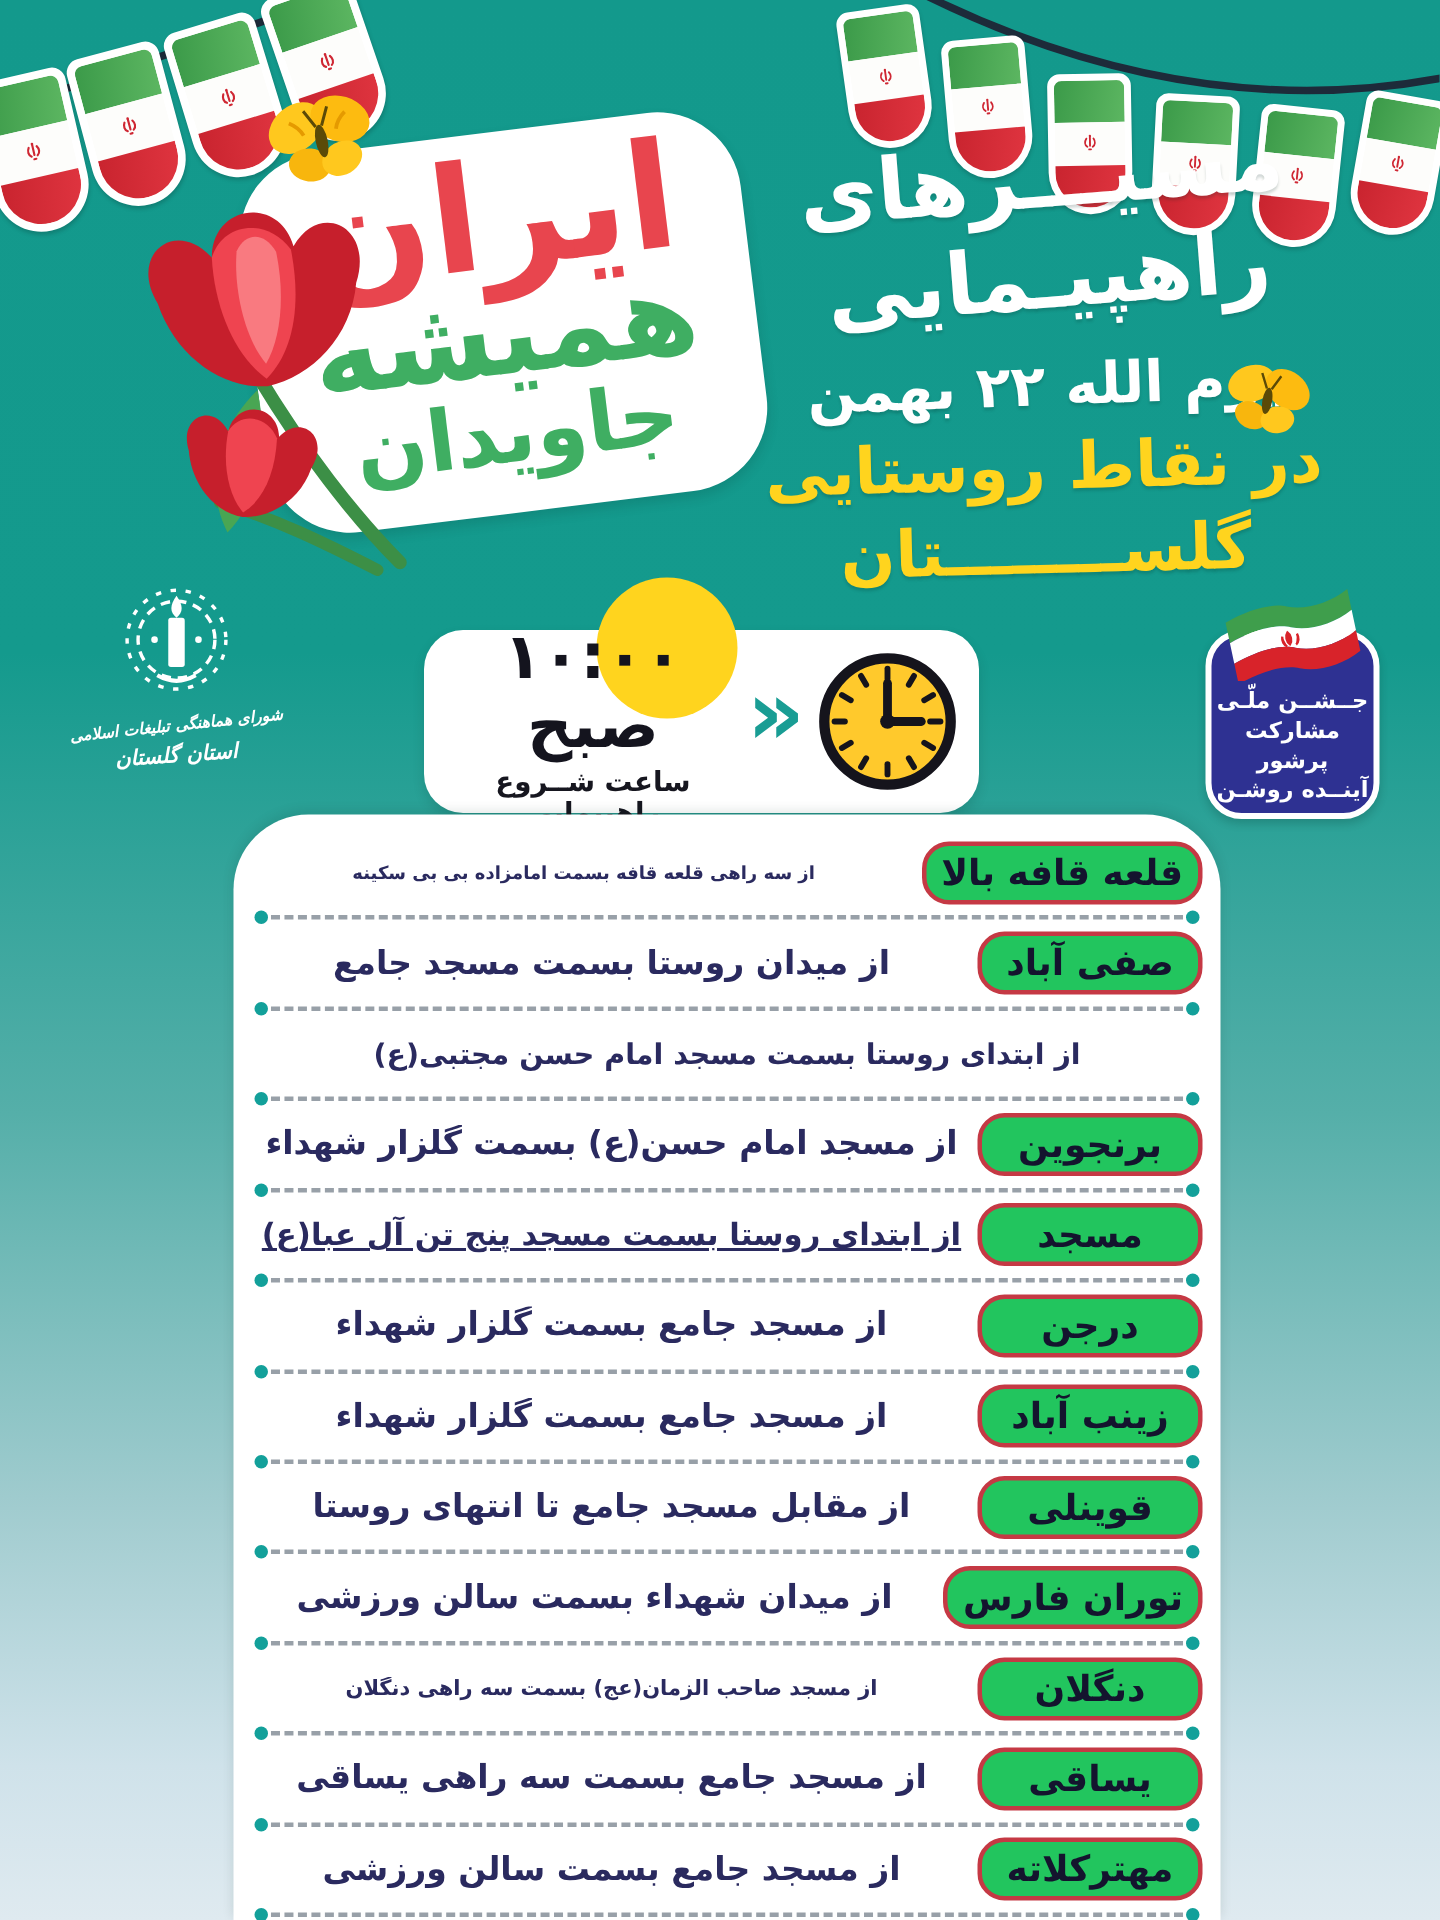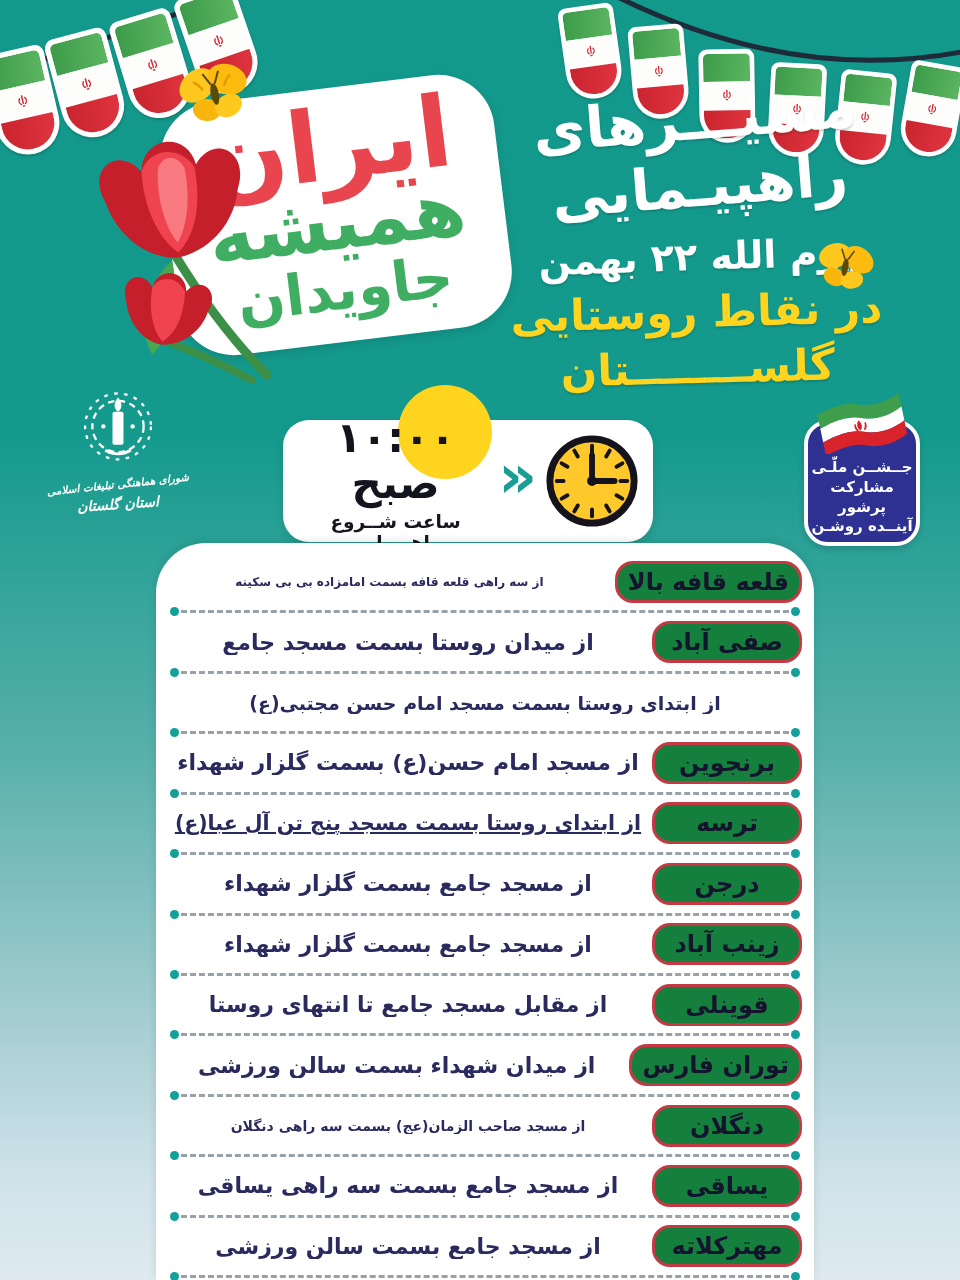--- a/index.html
+++ b/index.html
@@ -59,21 +59,21 @@
   .org{position:absolute;left:44px;top:388px;width:148px;z-index:3;text-align:center;color:#fff;}
   .org-l1{font-size:10.5px;font-style:italic;font-weight:bold;line-height:1.3;transform:rotate(-6deg);}
   .org-l2{font-size:14px;font-style:italic;font-weight:bold;margin-top:4px;transform:rotate(-4deg);}
 
   
   .panel{position:absolute;left:156px;top:543px;width:658px;height:737px;background:#fff;
     border-radius:50px 50px 0 0;z-index:3;box-sizing:border-box;padding:10px 12px 2px;
     display:flex;flex-direction:column;box-shadow:0 -2px 8px rgba(0,40,35,.12);}
   .route-row{flex:1;display:flex;align-items:center;min-height:0;}
   .pill{flex:none;min-width:150px;max-width:190px;height:42px;border:3.5px solid #c53944;border-radius:18px;
-    background:#15803d;display:flex;align-items:center;justify-content:center;
+    background:#22c55e;display:flex;align-items:center;justify-content:center;
     font-size:24px;font-weight:bold;color:#14142e;padding:0 10px;box-sizing:border-box;white-space:nowrap;
     margin-left:4px;}
   .route-text{flex:1;text-align:center;font-size:22px;font-weight:bold;color:#2a2a5f;white-space:nowrap;
     overflow:hidden;padding:0 4px;}
   .sep{flex:none;height:0;border-top:3px dashed #98a0a8;margin:0 4px;position:relative;}
   .sep::before,.sep::after{content:"";position:absolute;top:-6px;width:9px;height:9px;border-radius:50%;background:#13a09a;}
   .sep::before{right:-2px;} .sep::after{left:-2px;}
 </style>
 </head>
 <body>
@@ -393,21 +393,21 @@
   <div class="route-row">
     <div class="route-text" style="font-size: 19px;">از ابتدای روستا بسمت مسجد امام حسن مجتبی(ع)</div>
   </div>
 <div class="sep"></div>
   <div class="route-row">
     <div class="pill">برنجوین</div>
     <div class="route-text">از مسجد امام حسن(ع) بسمت گلزار شهداء</div>
   </div>
 <div class="sep"></div>
   <div class="route-row">
-    <div class="pill">ترسه</div>
+    <div class="pill">مسجد</div>
     <div class="route-text" style="font-size: 20.5px; text-decoration: underline;">از ابتدای روستا بسمت مسجد پنج تن آل عبا(ع)</div>
   </div>
 <div class="sep"></div>
   <div class="route-row">
     <div class="pill">درجن</div>
     <div class="route-text">از مسجد جامع بسمت گلزار شهداء</div>
   </div>
 <div class="sep"></div>
   <div class="route-row">
     <div class="pill">زینب آباد</div>

